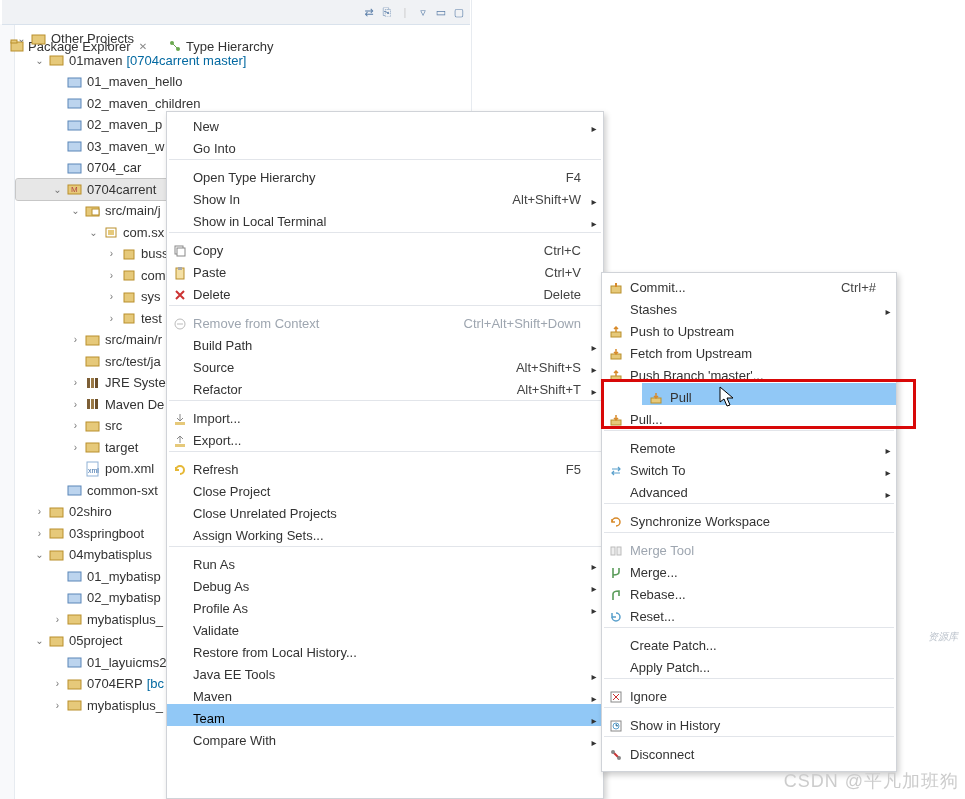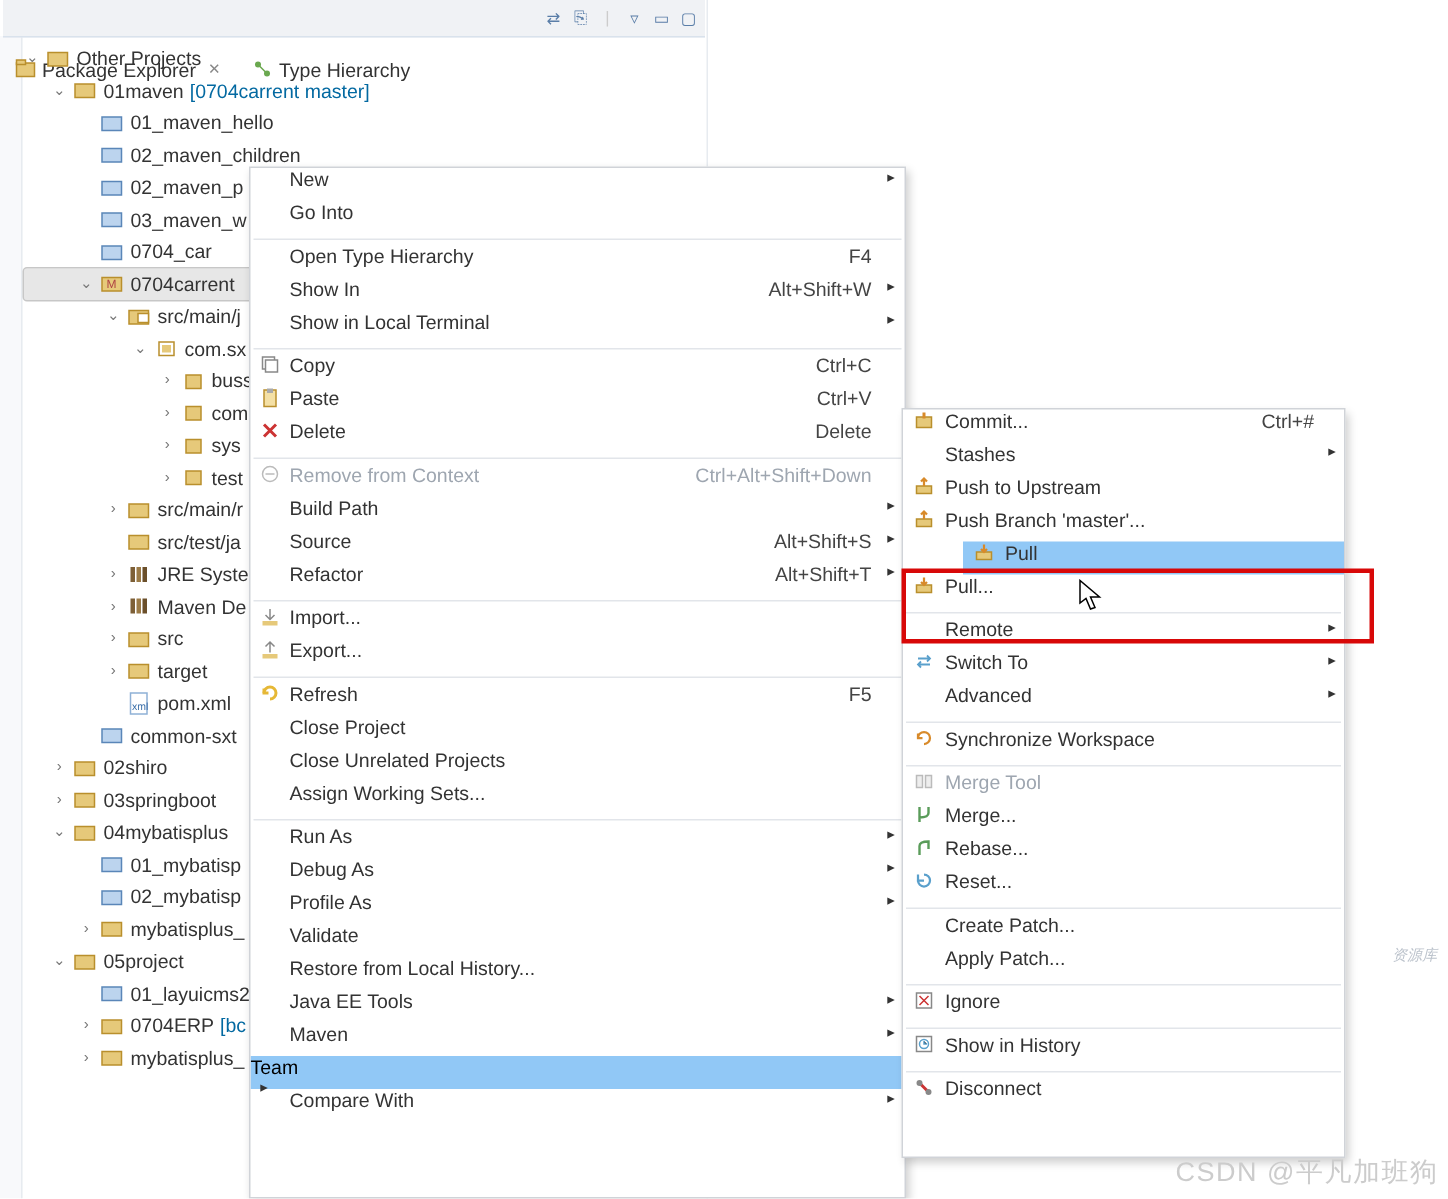--- a/index.html
+++ b/index.html
@@ -97,21 +97,21 @@
   }
   .ctxmenu.main {
     left: 166px;
     top: 111px;
     width: 436px;
     height: 686px;
     overflow: hidden;
   }
   .ctxmenu .row {
     display: flex;
-    align-items: flex-start;
+    align-items: flex-end;
     height: 22px;
     cursor: pointer;
   }
   .ctxmenu .row .micon {
     width: 26px;
     display:flex; align-items:center; justify-content:center;
     color:#8a8a8a;
   }
   .ctxmenu .row .mlabel { flex: 0 0 auto; }
   .ctxmenu .row .mshort {
@@ -127,21 +127,20 @@
     color:#333;
   }
   .ctxmenu .sep {
     height: 1px;
     background: #e2e5ea;
     margin: 3px 2px;
   }
   .ctxmenu .row.selected {
     background: #91c8f6;
     color: #000;
-    flex-direction: column;
   }
   .ctxmenu .row.disabled { color:#9ea6b0; }
   .ctxmenu .row.disabled .mshort { color:#9ea6b0; }
 
   
   .ctxmenu.sub {
     left: 601px;
     top: 272px;
     width: 294px;
     height: 498px;
@@ -782,20 +781,31 @@
         </svg>
       </span>
       <span class="mlabel">Push to Upstream</span>
       <span class="mshort"></span>
       <span class="arrow"></span>
     </div>
   <div class="row">
       <span class="micon">
         <svg width="14" height="14">
           <rect x="2" y="7" width="10" height="5" fill="#e6c97a" stroke="#b98f2c"></rect>
+          <path d="M7 2 V7 M5 5 L7 7 L9 5" fill="none" stroke="#d88a2a" stroke-width="1.5"></path>
+        </svg>
+      </span>
+      <span class="mlabel">Fetch from Upstream</span>
+      <span class="mshort"></span>
+      <span class="arrow"></span>
+    </div>
+  <div class="row">
+      <span class="micon">
+        <svg width="14" height="14">
+          <rect x="2" y="7" width="10" height="5" fill="#e6c97a" stroke="#b98f2c"></rect>
           <path d="M7 7 V2 M5 4 L7 2 L9 4" fill="none" stroke="#d88a2a" stroke-width="1.5"></path>
         </svg>
       </span>
       <span class="mlabel">Push Branch 'master'...</span>
       <span class="mshort"></span>
       <span class="arrow"></span>
     </div>
   <div class="row sub-highlight">
       <span class="micon">
         <svg width="14" height="14">

